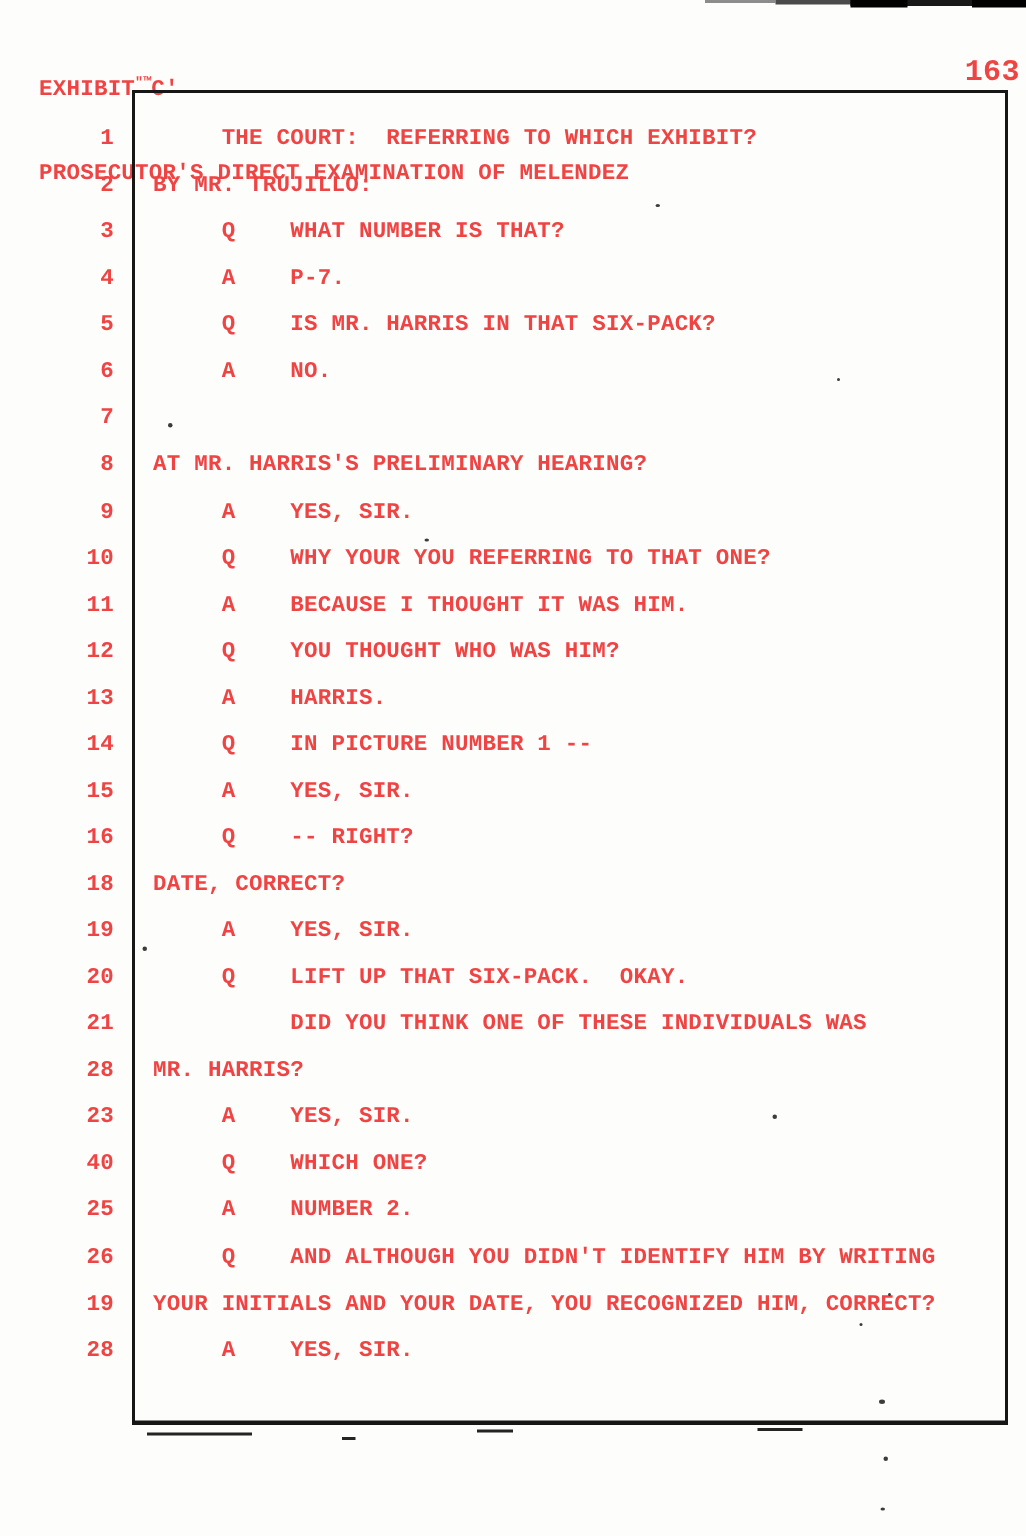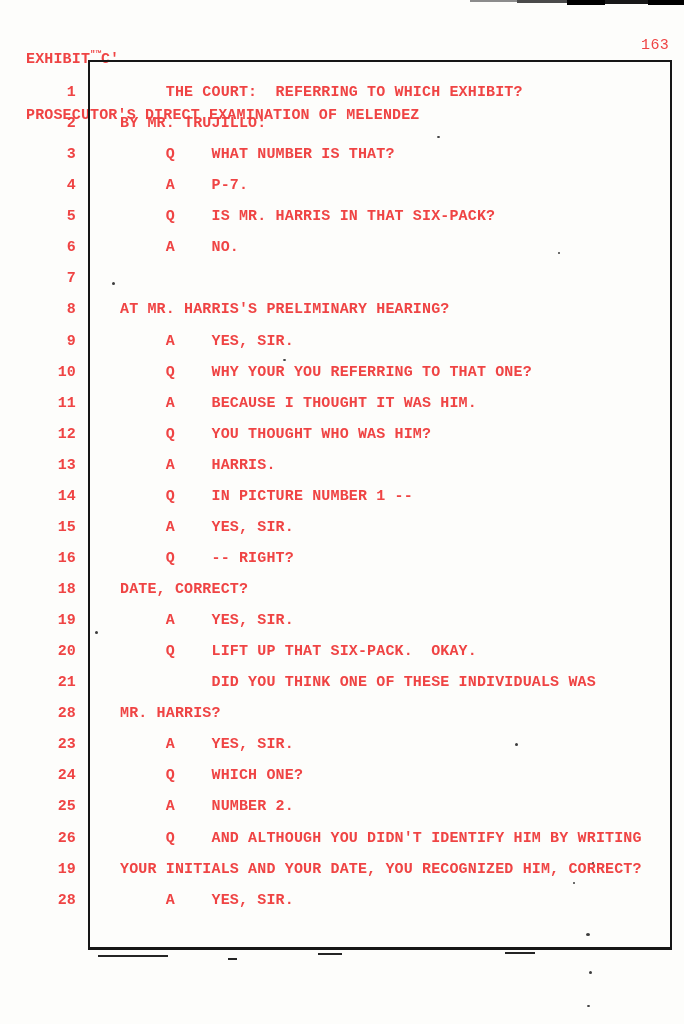--- a/index.html
+++ b/index.html
@@ -25,40 +25,40 @@
 
   .header{
     position:absolute;left:26px;top:9px;
     font-size:15px;font-weight:bold;
     letter-spacing:.15px;line-height:18.5px;
     white-space:pre;
   }
   .marks{font-size:9px;vertical-align:6px;letter-spacing:0;}
 
   .page-number{
-    position:absolute;top:37px;right:15px;
-    font-size:15px;font-weight:normal;letter-spacing:.3px;
+    position:absolute;top:37px;right:4px;
+    font-size:20px;font-weight:bold;letter-spacing:.3px;
   }
 
   .box{
     position:absolute;left:88px;top:60px;
     width:584px;height:890px;
     box-sizing:border-box;
     border:2px solid #161616;
     border-bottom-width:3px;
   }
 
   .lines{position:absolute;left:40px;top:77px;width:632px;}
   .line{
     height:31.07px;
     display:flex;align-items:center;
     font-size:15px;font-weight:bold;letter-spacing:.15px;
   }
   .num{width:36px;text-align:right;flex:none;}
-  .txt{margin-left:44px;white-space:pre;}
+  .txt{margin-left:26px;white-space:pre;}
 
   
   .speck{position:absolute;background:#3c3c3c;border-radius:50%;}
   .dash{position:absolute;background:#242424;}
 </style>
 </head>
 <body>
 
 <div class="page">
 
@@ -182,21 +182,21 @@
       <span class="num">28</span>
       <span class="txt">MR. HARRIS?</span>
     </div>
 
     <div class="line">
       <span class="num">23</span>
       <span class="txt">     A    YES, SIR.</span>
     </div>
 
     <div class="line">
-      <span class="num">24</span>
+      <span class="num">40</span>
       <span class="txt">     Q    WHICH ONE?</span>
     </div>
 
     <div class="line">
       <span class="num">25</span>
       <span class="txt">     A    NUMBER 2.</span>
     </div>
 
     <div class="line">
       <span class="num">26</span>

